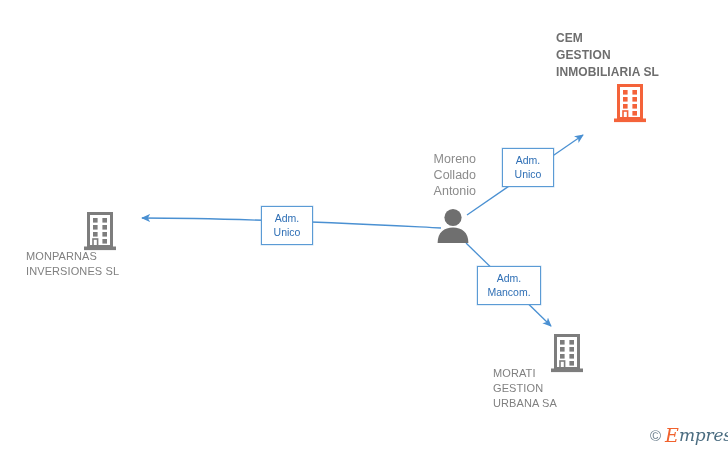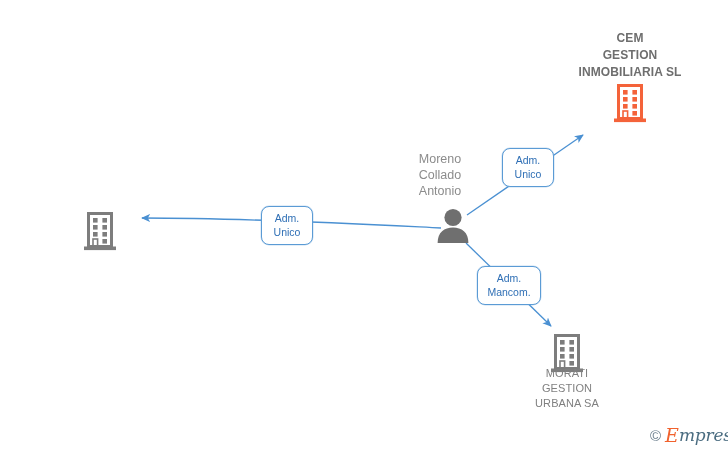--- a/index.html
+++ b/index.html
@@ -22,21 +22,21 @@
     left: 0;
     top: 0;
     width: 728px;
     height: 450px;
     pointer-events: none;
   }
 
   
   .node-label {
     position: absolute;
-    text-align: center;
+    text-align: left;
     color: #808080;
     font-size: 11px;
     line-height: 15px;
     letter-spacing: 0.1px;
     white-space: pre-line;
     user-select: none;
   }
   .node-label.highlight {
     color: #6e6e6e;
     font-weight: bold;
@@ -57,21 +57,21 @@
   .icon-wrap {
     position: absolute;
   }
 
   
   .role-badge {
     position: absolute;
     box-sizing: border-box;
     background: #ffffff;
     border: 1px solid #5b9bd5;
-    border-radius: 8px;
+    border-radius: 0;
     color: #2f6fb5;
     font-size: 10.5px;
     line-height: 14px;
     text-align: center;
     padding: 4px 6px 5px 6px;
     white-space: pre-line;
     box-shadow: 0 0 0 0.5px rgba(91,155,213,0.35);
     user-select: none;
   }
 
@@ -155,41 +155,43 @@
       <rect x="11" y="13" width="4.6" height="4.6" fill="#7d7d7d"></rect>
       <rect x="20.4" y="13" width="4.6" height="4.6" fill="#7d7d7d"></rect>
       <rect x="11" y="20" width="4.6" height="4.6" fill="#7d7d7d"></rect>
       <rect x="20.4" y="20" width="4.6" height="4.6" fill="#7d7d7d"></rect>
       <rect x="20.4" y="27" width="4.6" height="4.6" fill="#7d7d7d"></rect>
       <rect x="11" y="27" width="4.6" height="7.5" fill="none" stroke="#7d7d7d" stroke-width="1.6"></rect>
       <rect x="2" y="34.5" width="32" height="3.6" fill="#7d7d7d"></rect>
     </svg>
   </div>
 
+  <div class="node-label" style="left:26px; top:249px; width:148px;">MONPARNAS
+INVERSIONES SL</div>
 
   <div class="icon-wrap" style="left:549px; top:334px;">
     <svg width="36" height="40" viewBox="0 0 36 40">
       <rect x="6.5" y="1.5" width="23" height="33" fill="none" stroke="#7d7d7d" stroke-width="3"></rect>
       <rect x="11" y="6" width="4.6" height="4.6" fill="#7d7d7d"></rect>
       <rect x="20.4" y="6" width="4.6" height="4.6" fill="#7d7d7d"></rect>
       <rect x="11" y="13" width="4.6" height="4.6" fill="#7d7d7d"></rect>
       <rect x="20.4" y="13" width="4.6" height="4.6" fill="#7d7d7d"></rect>
       <rect x="11" y="20" width="4.6" height="4.6" fill="#7d7d7d"></rect>
       <rect x="20.4" y="20" width="4.6" height="4.6" fill="#7d7d7d"></rect>
       <rect x="20.4" y="27" width="4.6" height="4.6" fill="#7d7d7d"></rect>
       <rect x="11" y="27" width="4.6" height="7.5" fill="none" stroke="#7d7d7d" stroke-width="1.6"></rect>
       <rect x="2" y="34.5" width="32" height="3.6" fill="#7d7d7d"></rect>
     </svg>
   </div>
 
   <div class="node-label" style="left:493px; top:366px; width:148px;">MORATI
 GESTION
 URBANA SA</div>
 
-  <div class="person-label" style="left:390px; top:151px; width:100px;text-align:center;">Moreno
+  <div class="person-label" style="left:376px; top:151px; width:100px;">Moreno
 Collado
 Antonio</div>
 
   <div class="icon-wrap" style="left:434px; top:207px;">
     <svg width="38" height="36" viewBox="0 0 38 36">
       <circle cx="19" cy="10.5" r="8.6" fill="#6f6f6f"></circle>
       <path d="M 3.6 36 C 3.6 25.4, 10.4 20.6, 19 20.6 C 27.6 20.6, 34.4 25.4, 34.4 36 Z" fill="#6f6f6f"></path>
     </svg>
   </div>
 

